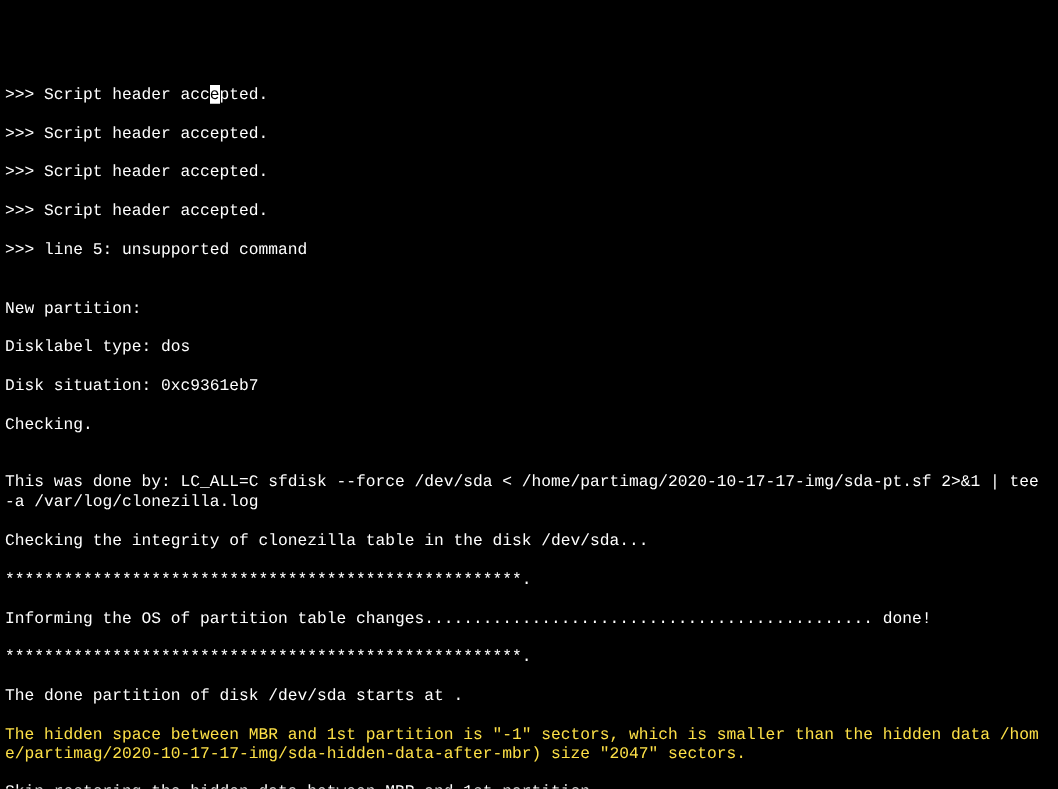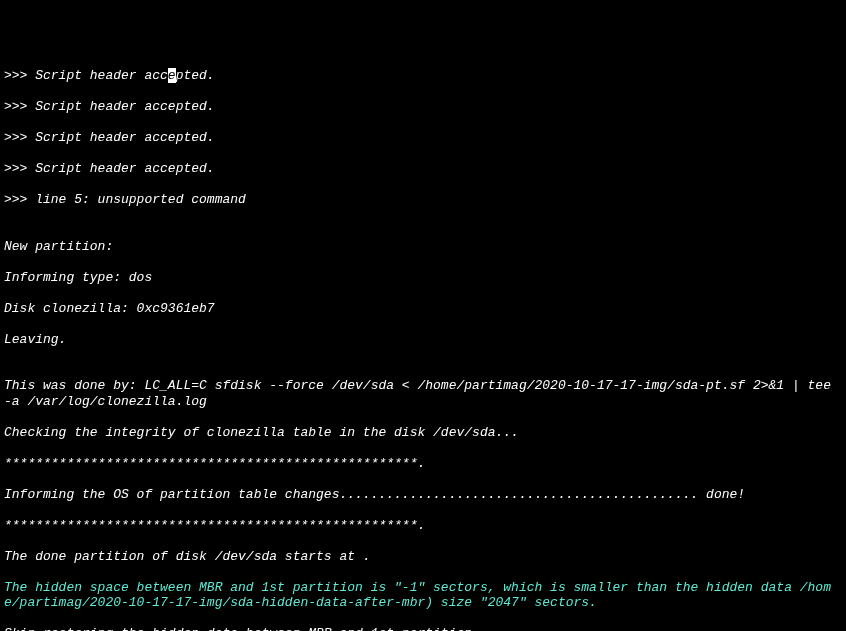--- a/index.html
+++ b/index.html
@@ -1,55 +1,54 @@
 <!DOCTYPE html>
 <html><head>
 <meta charset="utf-8">
 <style>
   * {
     margin: 0;
     padding: 0;
     box-sizing: border-box;
-    font-style: italic;
   }
   body {
     background: #000;
     color: #fff;
     font-family: "Courier New", Courier, monospace;
     font-size: 13px;
     line-height: 15.5px;
     width: 846px;
     height: 631px;
     padding: 6px 0 0 4px;
     overflow: hidden;
     white-space: pre-wrap;
     word-break: break-all;
   }
   .line { display: block; }
-  .yellow { color: #5eead4; }
+  .yellow { color: #fde047; }
   .cursor {
     background: #fff;
     color: #000;
   }
 </style>
 </head>
 <body>
 
 
 
 <span class="line"><span>&gt;&gt;&gt; Script header acc</span><span class="cursor">e</span><span>pted.</span></span>
 <span class="line">&gt;&gt;&gt; Script header accepted.</span>
 <span class="line">&gt;&gt;&gt; Script header accepted.</span>
 <span class="line">&gt;&gt;&gt; Script header accepted.</span>
 <span class="line">&gt;&gt;&gt; line 5: unsupported command</span>
 <span class="line"></span>
 <span class="line">New partition:</span>
-<span class="line">Informing type: dos</span>
-<span class="line">Disk clonezilla: 0xc9361eb7</span>
-<span class="line">Leaving.</span>
+<span class="line">Disklabel type: dos</span>
+<span class="line">Disk situation: 0xc9361eb7</span>
+<span class="line">Checking.</span>
 <span class="line"></span>
 <span class="line">This was done by: LC_ALL=C sfdisk --force /dev/sda &lt; /home/partimag/2020-10-17-17-img/sda-pt.sf 2&gt;&amp;1 | tee -a /var/log/clonezilla.log</span>
 <span class="line">Checking the integrity of clonezilla table in the disk /dev/sda...</span>
 <span class="line">*****************************************************.</span>
 <span class="line">Informing the OS of partition table changes.............................................. done!</span>
 <span class="line">*****************************************************.</span>
 <span class="line">The done partition of disk /dev/sda starts at .</span>
 <span class="line yellow">The hidden space between MBR and 1st partition is "-1" sectors, which is smaller than the hidden data /home/partimag/2020-10-17-17-img/sda-hidden-data-after-mbr) size "2047" sectors.</span>
 <span class="line">Skip restoring the hidden data between MBR and 1st partition.</span>
 

